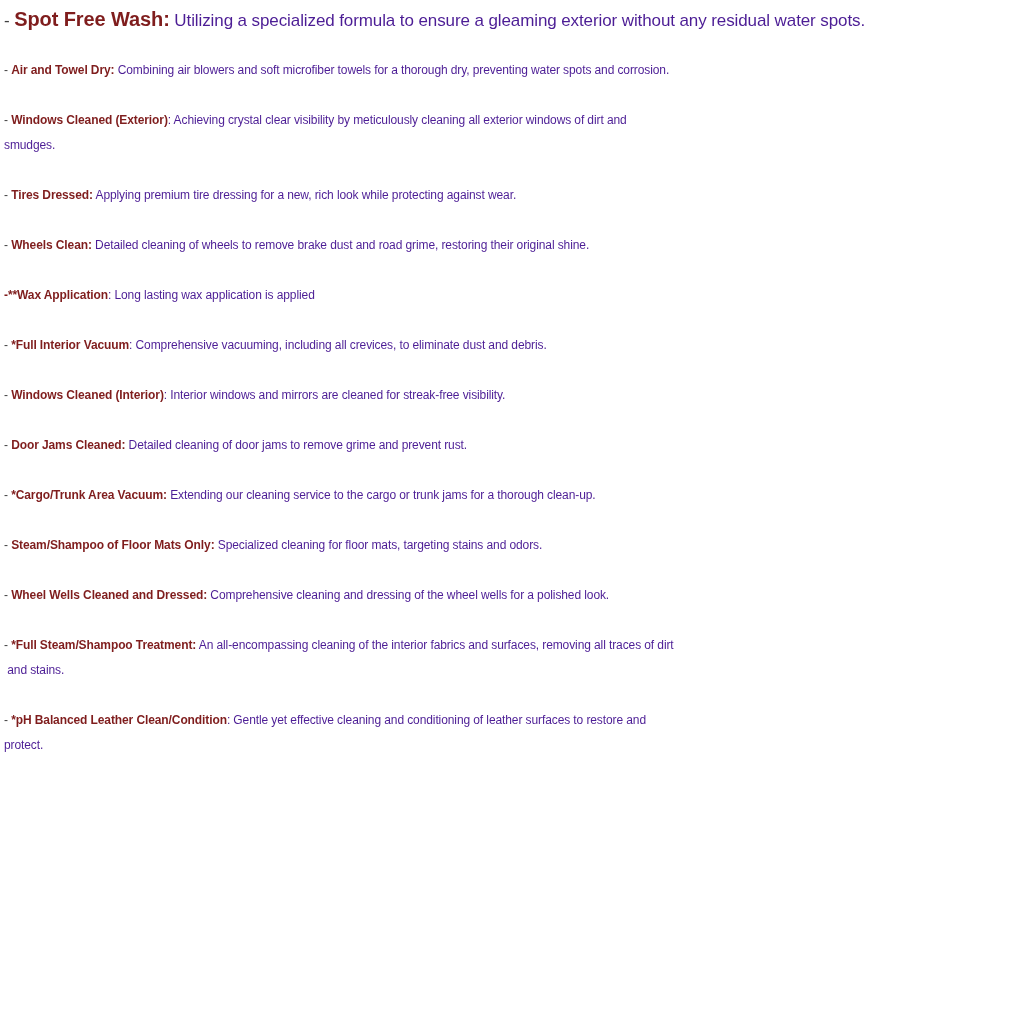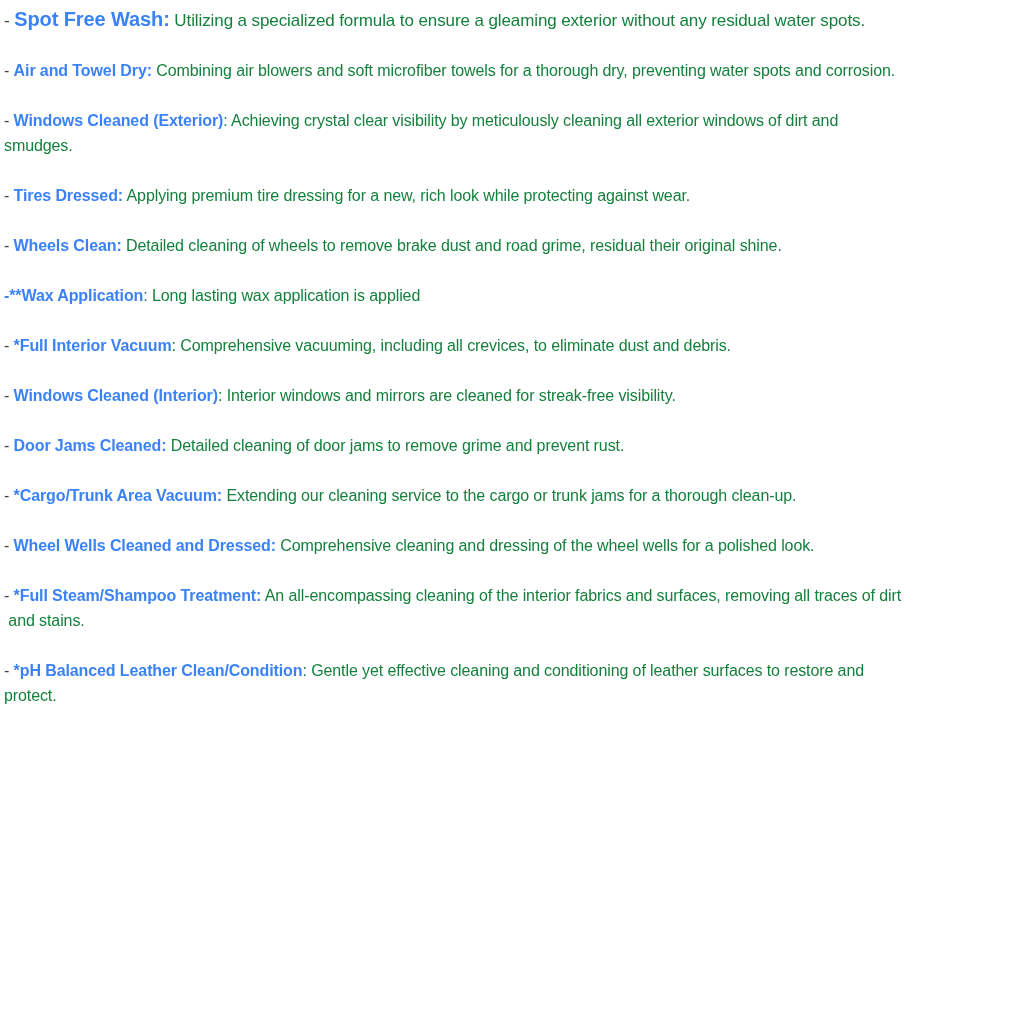--- a/index.html
+++ b/index.html
@@ -14,35 +14,35 @@
     font-family: "Liberation Sans", sans-serif;
     letter-spacing: -0.1px;
   }
   .doc {
     box-sizing: border-box;
     width: 1024px;
     padding: 7px 4px 0 4px;
   }
   .row {
     margin: 0 0 25px 0;
-    font-size: 16px;
+    font-size: 12px;
     line-height: 25px;
     color: #3f3f3f;
     white-space: pre-wrap;
   }
   .row .bullet {
     color: #3f3f3f;
     font-weight: 400;
   }
   .row .title {
-    color: #3b82f6;
+    color: #7f1d1d;
     font-weight: 700;
   }
   .row .desc {
-    color: #15803d;
+    color: #4c1d95;
     font-weight: 400;
   }
   .row.large {
     font-size: 17px;
   }
   .row.large .title {
     font-size: 20px;
   }
 </style>
 </head>
@@ -52,33 +52,34 @@
   <div id="service-list">
   <p class="row large"><span class="bullet">- </span><span class="title">Spot Free Wash:</span><span class="desc"> Utilizing a specialized formula to ensure a gleaming exterior without any residual water spots.</span></p>
 
   <p class="row"><span class="bullet">- </span><span class="title">Air and Towel Dry:</span><span class="desc"> Combining air blowers and soft microfiber towels for a thorough dry, preventing water spots and corrosion.</span></p>
 
   <p class="row"><span class="bullet">- </span><span class="title">Windows Cleaned (Exterior)</span><span class="desc">: Achieving crystal clear visibility by meticulously cleaning all exterior windows of dirt and
 smudges.</span></p>
 
   <p class="row"><span class="bullet">- </span><span class="title">Tires Dressed:</span><span class="desc"> Applying premium tire dressing for a new, rich look while protecting against wear.</span></p>
 
-  <p class="row"><span class="bullet">- </span><span class="title">Wheels Clean:</span><span class="desc"> Detailed cleaning of wheels to remove brake dust and road grime, residual their original shine.</span></p>
+  <p class="row"><span class="bullet">- </span><span class="title">Wheels Clean:</span><span class="desc"> Detailed cleaning of wheels to remove brake dust and road grime, restoring their original shine.</span></p>
 
   <p class="row"><span class="bullet"></span><span class="title">-**Wax Application</span><span class="desc">: Long lasting wax application is applied</span></p>
 
   <p class="row"><span class="bullet">- </span><span class="title">*Full Interior Vacuum</span><span class="desc">: Comprehensive vacuuming, including all crevices, to eliminate dust and debris.</span></p>
 
 
   <p class="row"><span class="bullet">- </span><span class="title">Windows Cleaned (Interior)</span><span class="desc">: Interior windows and mirrors are cleaned for streak-free visibility.</span></p>
 
   <p class="row"><span class="bullet">- </span><span class="title">Door Jams Cleaned:</span><span class="desc"> Detailed cleaning of door jams to remove grime and prevent rust.</span></p>
 
   <p class="row"><span class="bullet">- </span><span class="title">*Cargo/Trunk Area Vacuum:</span><span class="desc"> Extending our cleaning service to the cargo or trunk jams for a thorough clean-up.</span></p>
 
+  <p class="row"><span class="bullet">- </span><span class="title">Steam/Shampoo of Floor Mats Only:</span><span class="desc"> Specialized cleaning for floor mats, targeting stains and odors.</span></p>
 
 
 
   <p class="row"><span class="bullet">- </span><span class="title">Wheel Wells Cleaned and Dressed:</span><span class="desc"> Comprehensive cleaning and dressing of the wheel wells for a polished look.</span></p>
 
   <p class="row"><span class="bullet">- </span><span class="title">*Full Steam/Shampoo Treatment:</span><span class="desc"> An all-encompassing cleaning of the interior fabrics and surfaces, removing all traces of dirt
  and stains.</span></p>
 
   <p class="row"><span class="bullet">- </span><span class="title">*pH Balanced Leather Clean/Condition</span><span class="desc">: Gentle yet effective cleaning and conditioning of leather surfaces to restore and
 protect.</span></p>

